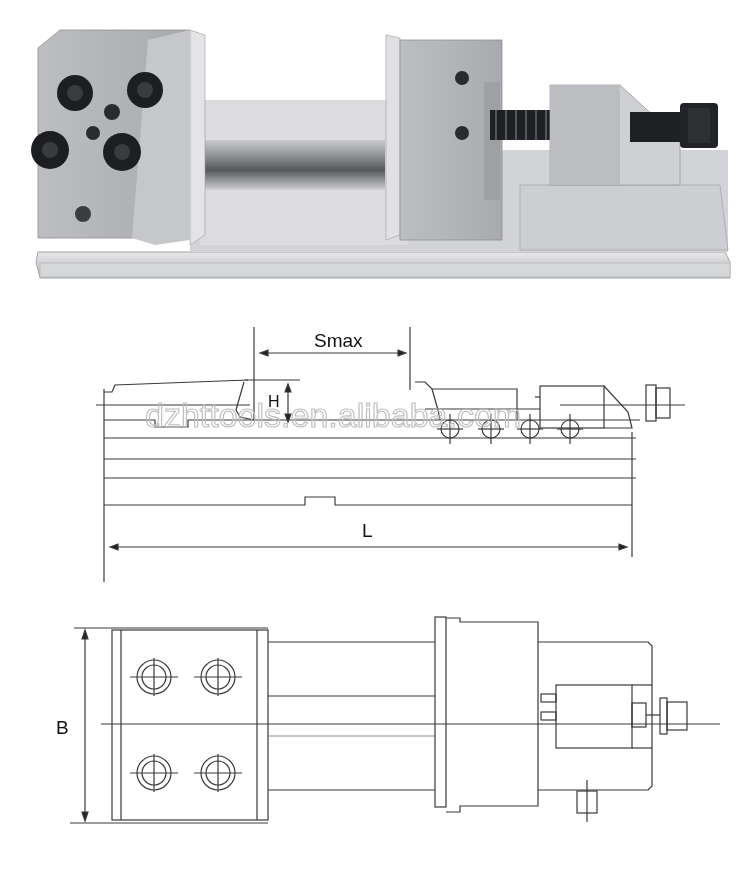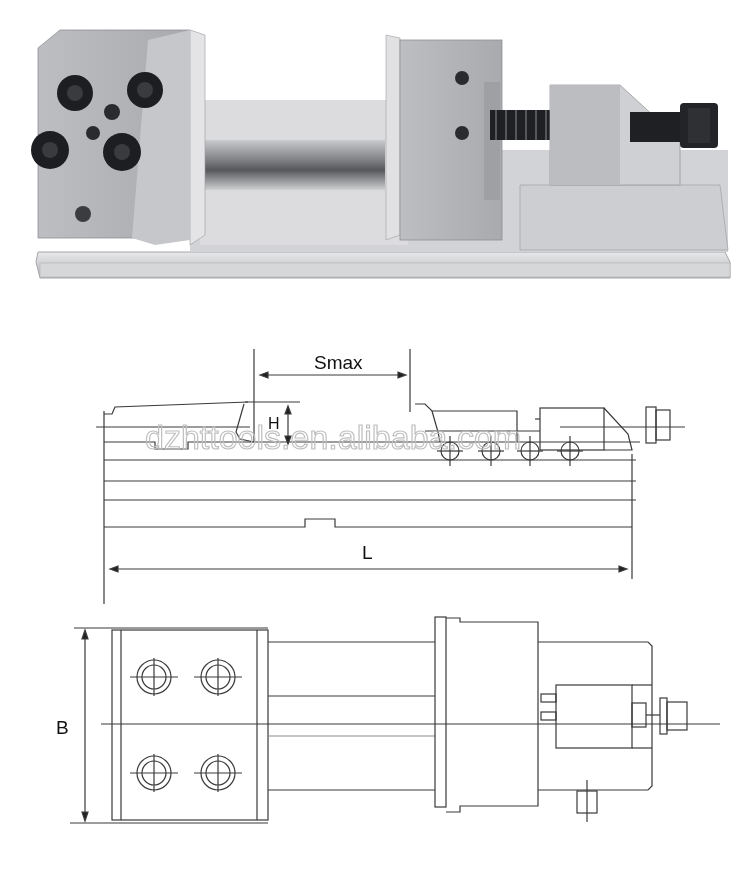--- a/index.html
+++ b/index.html
@@ -1,19 +1,19 @@
 <!DOCTYPE html>
 <html><head>
 <meta charset="utf-8">
 <style>
   html,body{margin:0;padding:0;background:#ffffff;}
   body{width:750px;height:872px;position:relative;overflow:hidden;font-family:"Liberation Sans",sans-serif;}
   .panel{position:absolute;left:0;width:750px;}
   #photo{top:0;height:300px;}
-  #side{top:314px;height:290px;}
+  #side{top:292px;height:290px;}
   #top{top:590px;height:282px;}
   svg{display:block;}
   .lbl{font-family:"Liberation Sans",sans-serif;fill:#111;}
   .wm{font-family:"Liberation Sans",sans-serif;fill:none;stroke:#bfbfbf;stroke-width:1.2;}
 </style>
 </head>
 <body>
 
 <div class="panel" id="photo">
 <svg width="750" height="300" viewBox="0 0 750 300">

